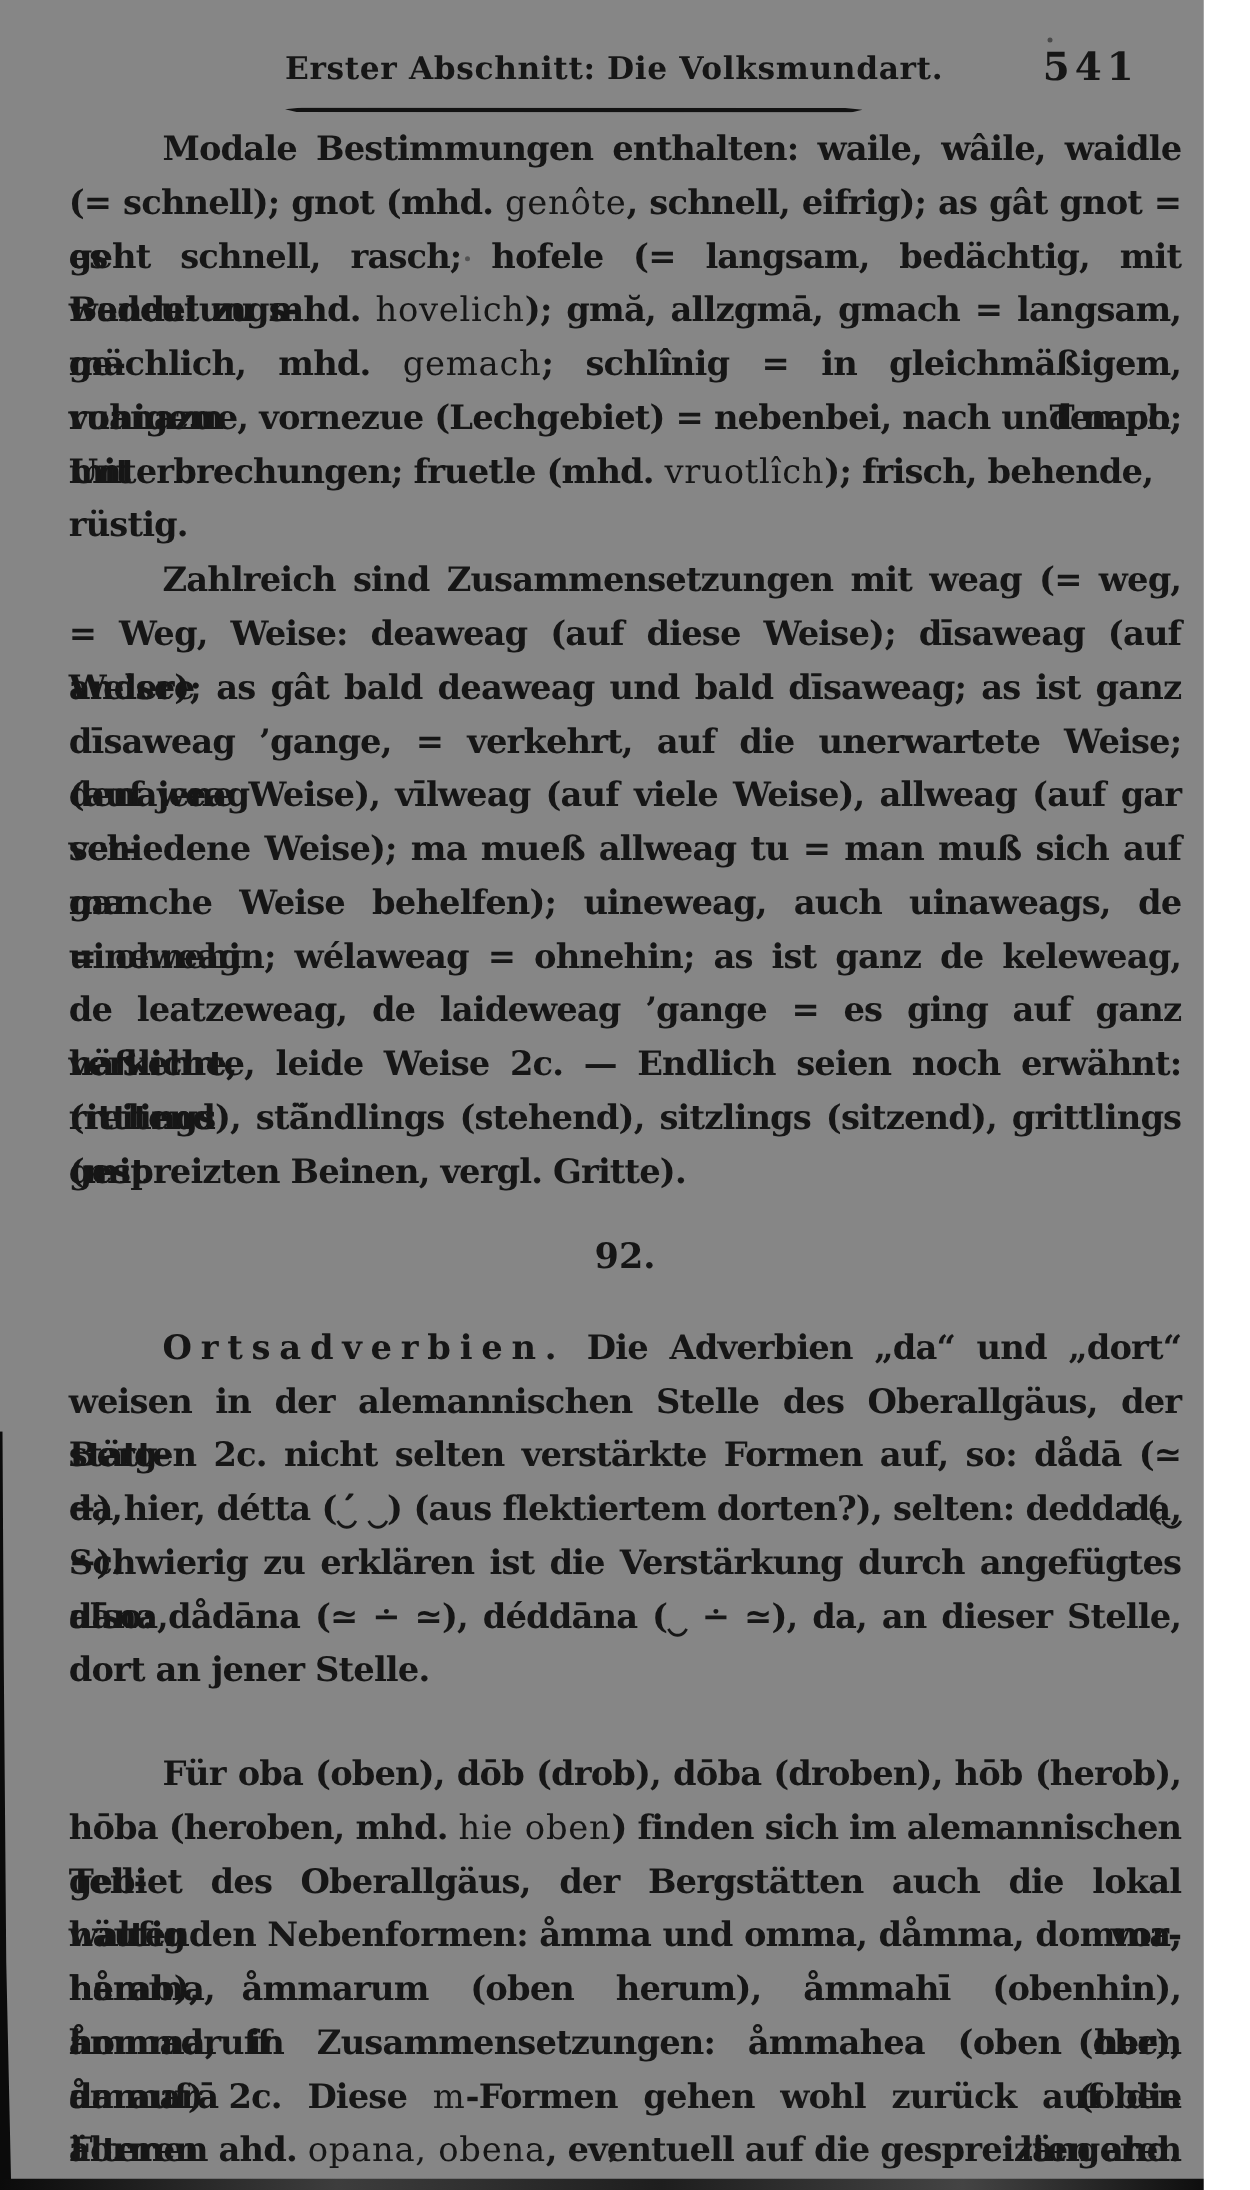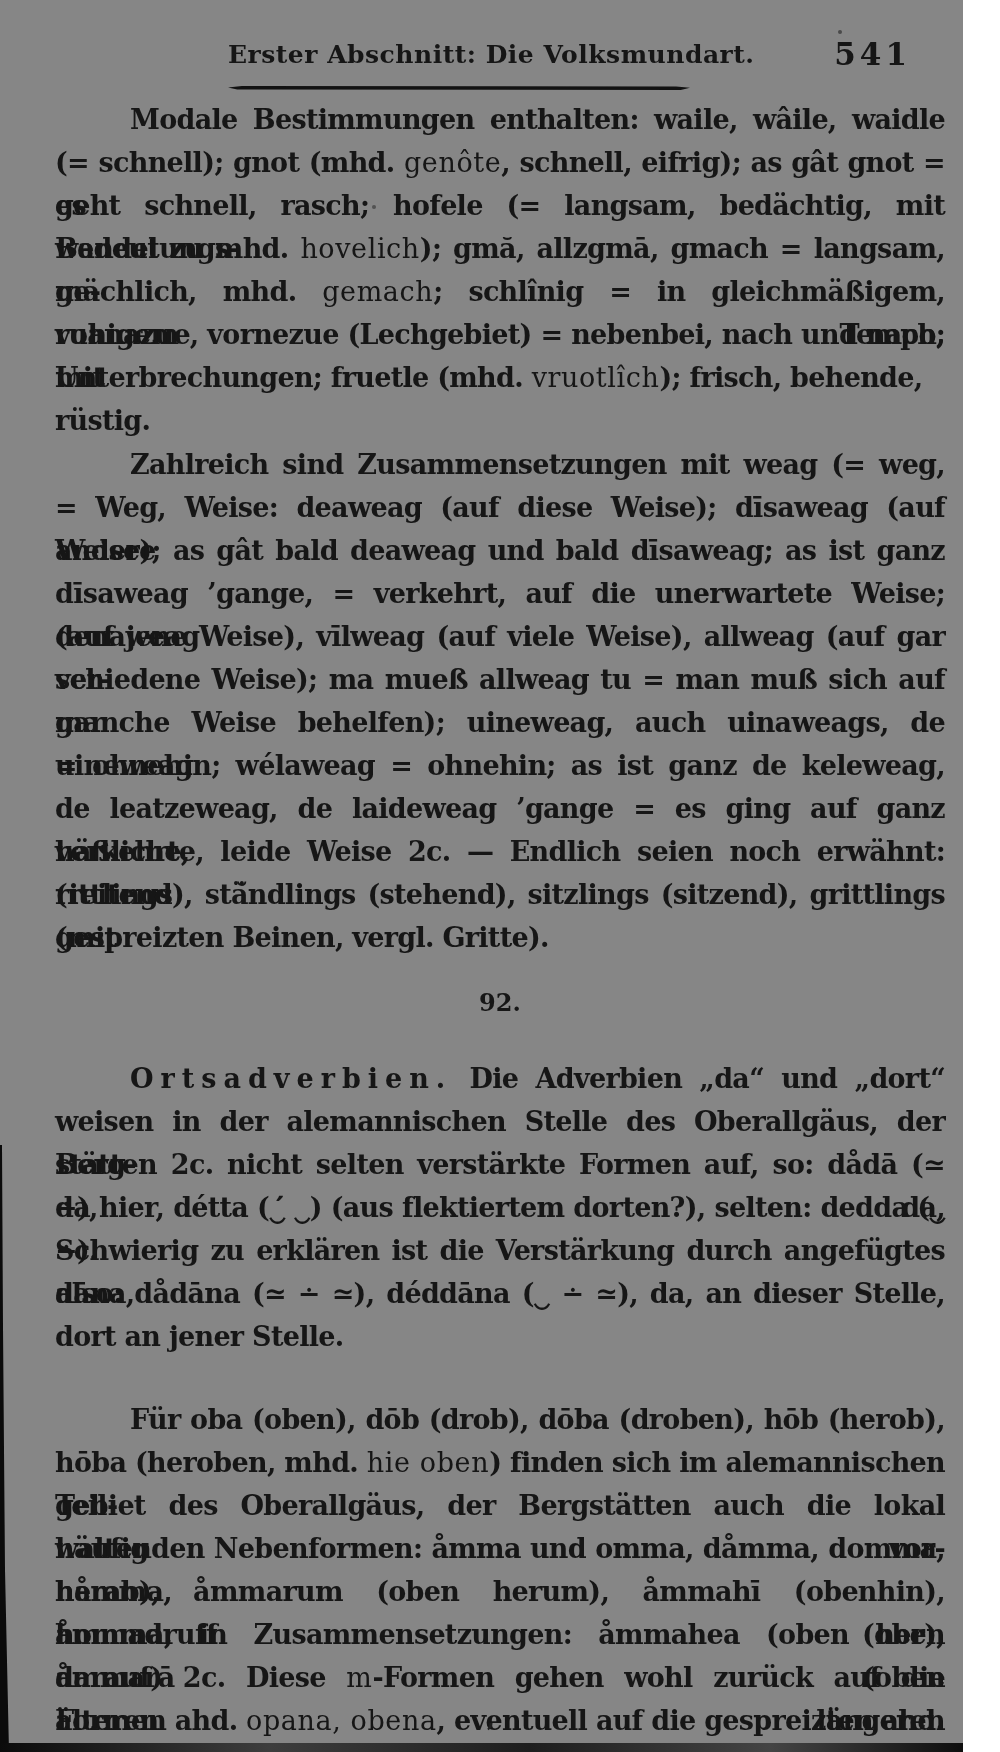--- a/index.html
+++ b/index.html
@@ -41,21 +41,21 @@
   }
   .tl.first{text-indent:75px;}
   .tl.last{text-align:left;text-align-last:left;}
   .antiqua{
     font-weight:400;
     letter-spacing:0.6px;
   }
   .sperr{letter-spacing:7px;}
   .section-num{
     position:absolute;top:988px;left:0;width:1000px;
-    text-align:center;font-size:24px;font-weight:700;
+    text-align:center;font-size:28px;font-weight:700;
   }
   #para1{top:98px;}
   #para2{top:443px;}
   #para3{top:1057px;}
   #para4{top:1398px;}
   .edge-left{
     position:absolute;left:0;top:1145px;bottom:0;width:9px;
     background:#0b0b0b;
     clip-path:polygon(0 0,2px 0,3px 30%,5px 70%,9px 100%,0 100%);
   }

